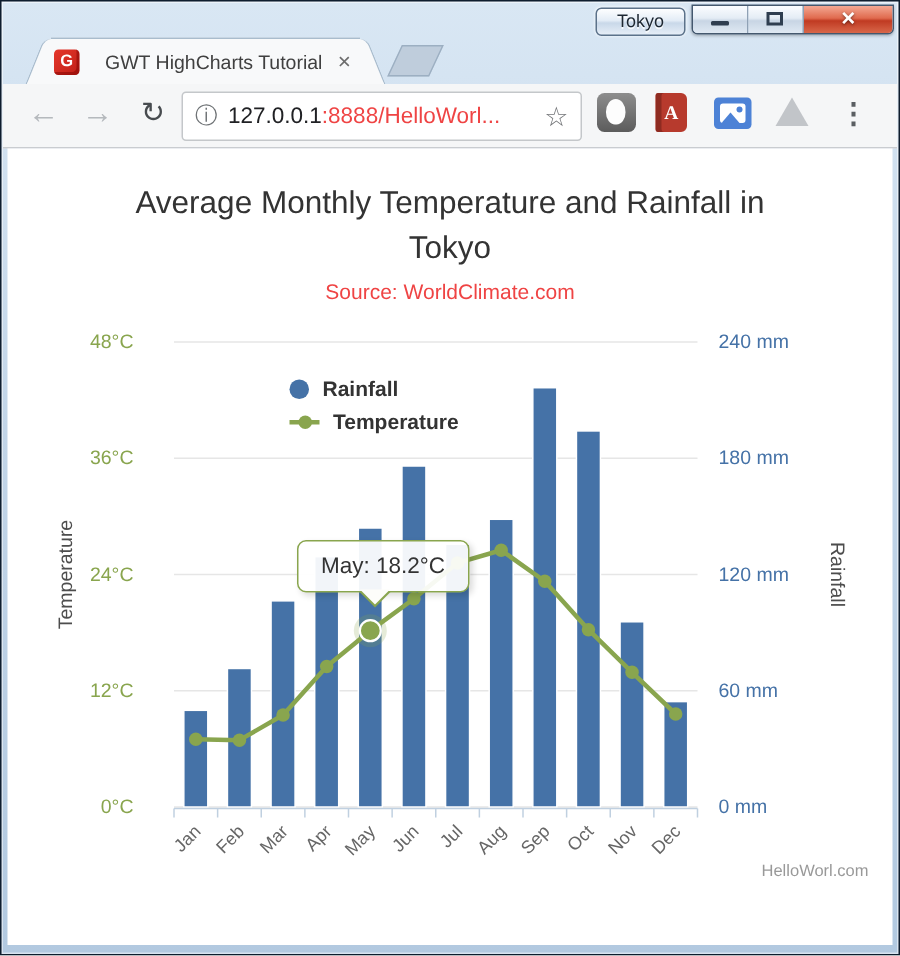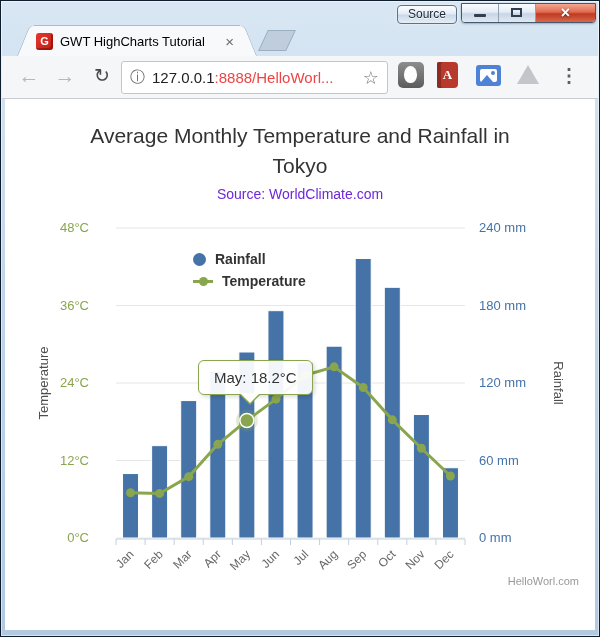--- a/index.html
+++ b/index.html
@@ -37,21 +37,21 @@
   
   .tab { position:absolute; left:33px; top:24px; width:206px; height:31px;
          background:#f8f9fa; border-top:1px solid #a9bccd; cursor:pointer; }
   .tab::before, .tab::after { content:''; position:absolute; top:0; bottom:0; width:22px; background:#f8f9fa; }
   .tab::before { left:-11px; transform:skewX(-22deg); border-left:1px solid #a9bccd; border-top-left-radius:5px; }
   .tab::after  { right:-11px; transform:skewX(22deg);  border-right:1px solid #a9bccd; border-top-right-radius:5px; }
   .tab-inner { position:relative; z-index:2; display:flex; align-items:center; height:100%; padding:0 2px; }
   .favicon { width:17px; height:17px; border-radius:3px; background:linear-gradient(135deg,#e5372b 0%,#c01f17 100%);
              color:#fff; font-size:11px; font-weight:bold; text-align:center; line-height:17px;
              box-shadow:inset -2px -2px 0 rgba(120,0,0,.45); flex:0 0 auto; }
-  .tab-title { flex:1 1 auto; margin-left:7px; font-size:13px; color:#000000; white-space:nowrap; overflow:hidden; }
+  .tab-title { flex:1 1 auto; margin-left:17px; font-size:13px; color:#404040; white-space:nowrap; overflow:hidden; }
   .tab-close { flex:0 0 auto; font-size:15px; color:#6d6d6d; padding:0 4px; cursor:pointer; line-height:15px; }
   .newtab { position:absolute; left:262px; top:29px; width:28px; height:21px;
             background:#bfcddc; border:1px solid #9cafc2; transform:skewX(-25deg); cursor:pointer; }
 
   
   .toolbar { position:absolute; left:1px; right:1px; top:55px; height:43px;
              background:#f5f6f7; border-bottom:1px solid #c9ccd0; }
   .nav-ico { position:absolute; top:7px; width:26px; height:26px; text-align:center; line-height:26px; cursor:pointer; }
   .back    { left:14px;  font-size:21px; color:#b5b9bd; }
   .forward { left:50px;  font-size:21px; color:#b5b9bd; }
@@ -83,21 +83,21 @@
                border-left:11px solid transparent; border-right:11px solid transparent;
                border-bottom:19px solid #c2c5c9; }
   .menu-ico { position:absolute; left:557px; top:8px; font-size:19px; font-weight:bold; color:#5a5e62;
               width:20px; text-align:center; cursor:pointer; }
 
   
   .content { position:absolute; left:4px; right:4px; top:98px; bottom:6px; background:#fff; overflow:hidden;
              font-family:Liberation Sans, sans-serif; }
   .chart-title { position:absolute; top:22px; left:50%; transform:translateX(-50%); width:470px;
                  text-align:center; font-size:21px; font-weight:normal; color:#333; line-height:1.45; }
-  .chart-subtitle { position:absolute; top:87px; left:0; right:0; text-align:center; font-size:14px; color:#6d28d9; }
+  .chart-subtitle { position:absolute; top:87px; left:0; right:0; text-align:center; font-size:14px; color:#ef4444; }
   #chart-svg { position:absolute; left:0; top:112px; }
 
   .legend { position:absolute; left:188px; top:152px; display:flex; flex-direction:column; gap:6px; }
   .legend-item { display:flex; align-items:center; gap:9px; font-size:14px; font-weight:bold; color:#333; cursor:pointer; }
   .lm-circle { width:13px; height:13px; border-radius:50%; background:#4572A7; flex:0 0 auto; }
   .lm-line { position:relative; width:20px; height:3px; background:#89A54E; flex:0 0 auto; }
   .lm-dot { position:absolute; left:50%; top:50%; width:9px; height:9px; margin:-4.5px 0 0 -4.5px;
             border-radius:50%; background:#89A54E; }
 
   .tooltip { position:absolute; left:193px; top:261px; padding:8px 15px;
@@ -109,21 +109,21 @@
                      border:10px solid transparent; border-bottom:0; border-top-color:#fdfdfa; }
 
   .credits { position:absolute; right:16px; top:476px; font-size:11px; color:#999; cursor:pointer; }
 </style>
 </head>
 <body>
 
 <div class="win">
 
   <div class="titlebar">
-    <div class="user-btn">Source</div>
+    <div class="user-btn">Tokyo</div>
     <div class="win-controls">
       <div class="winbtn">
           <span class="bar"></span>
         </div>
       <div class="winbtn">
           <span class="box"></span>
         </div>
       <div class="winbtn close">
           <span>×</span>
         </div>

